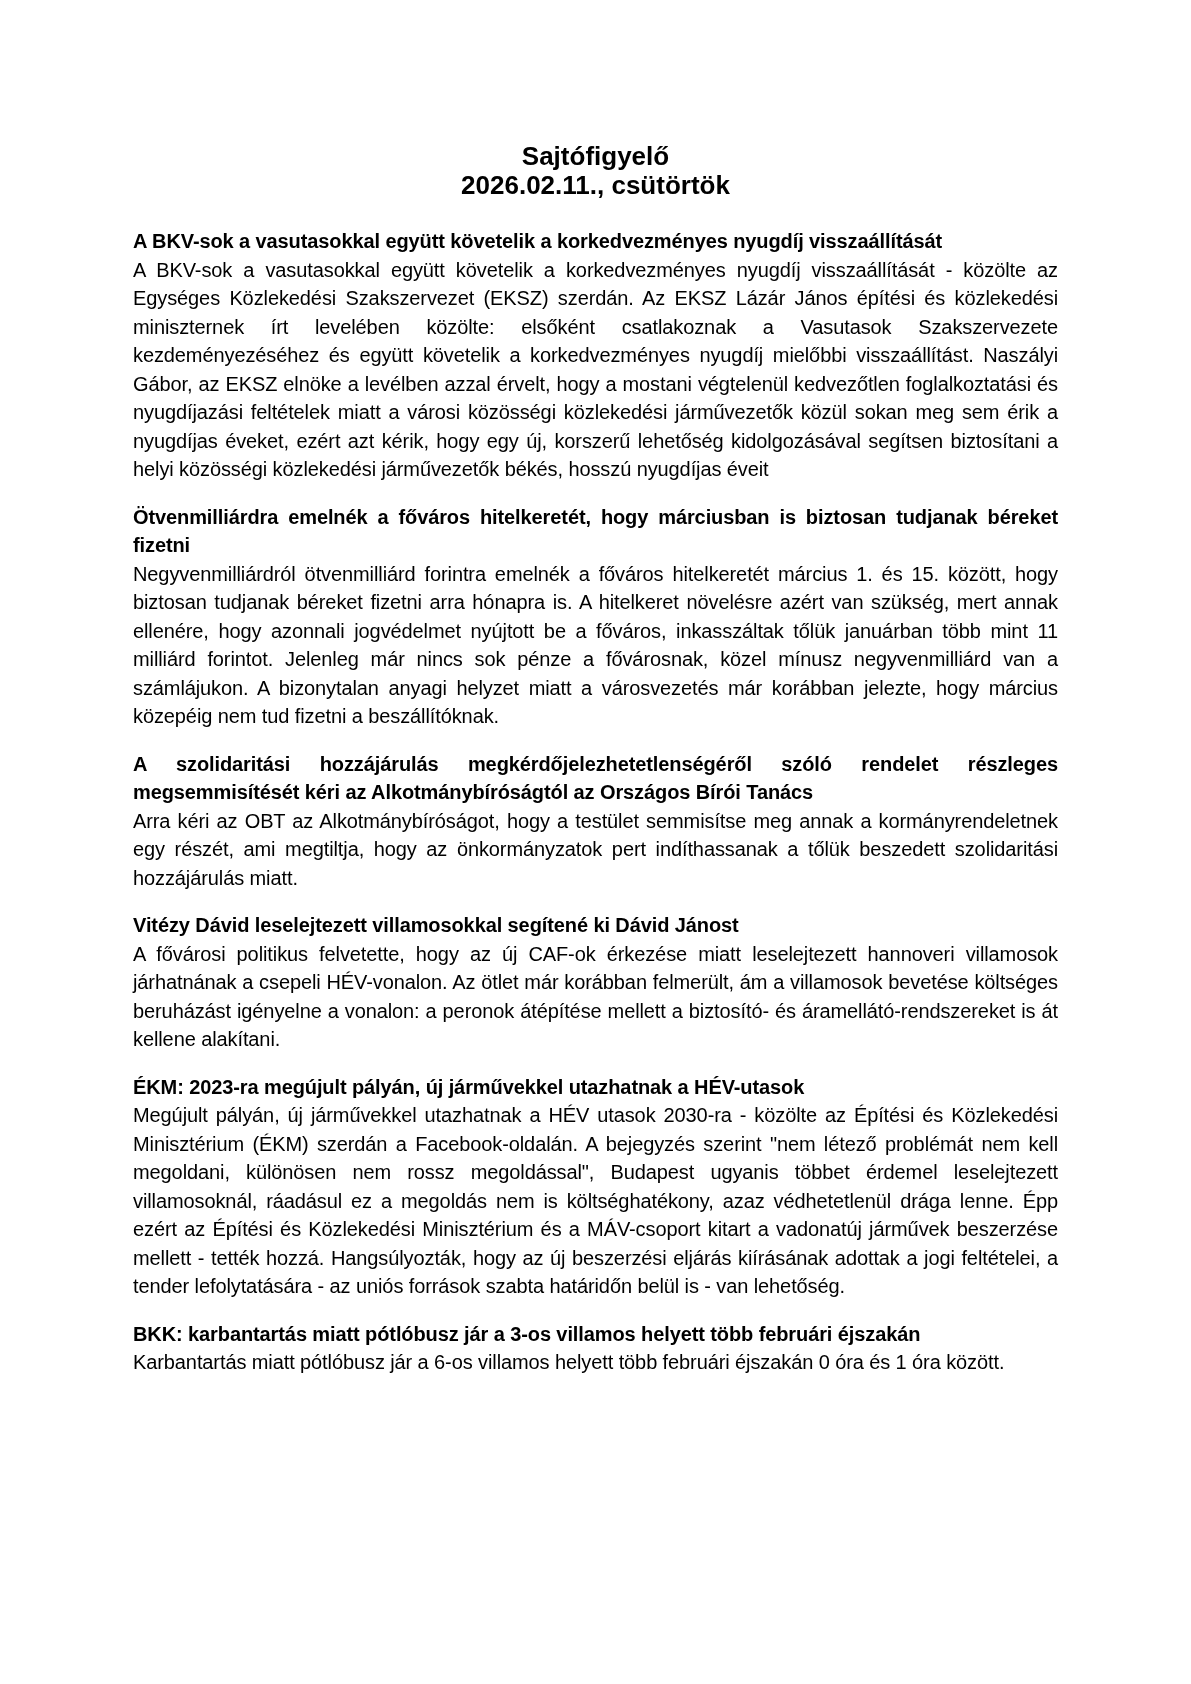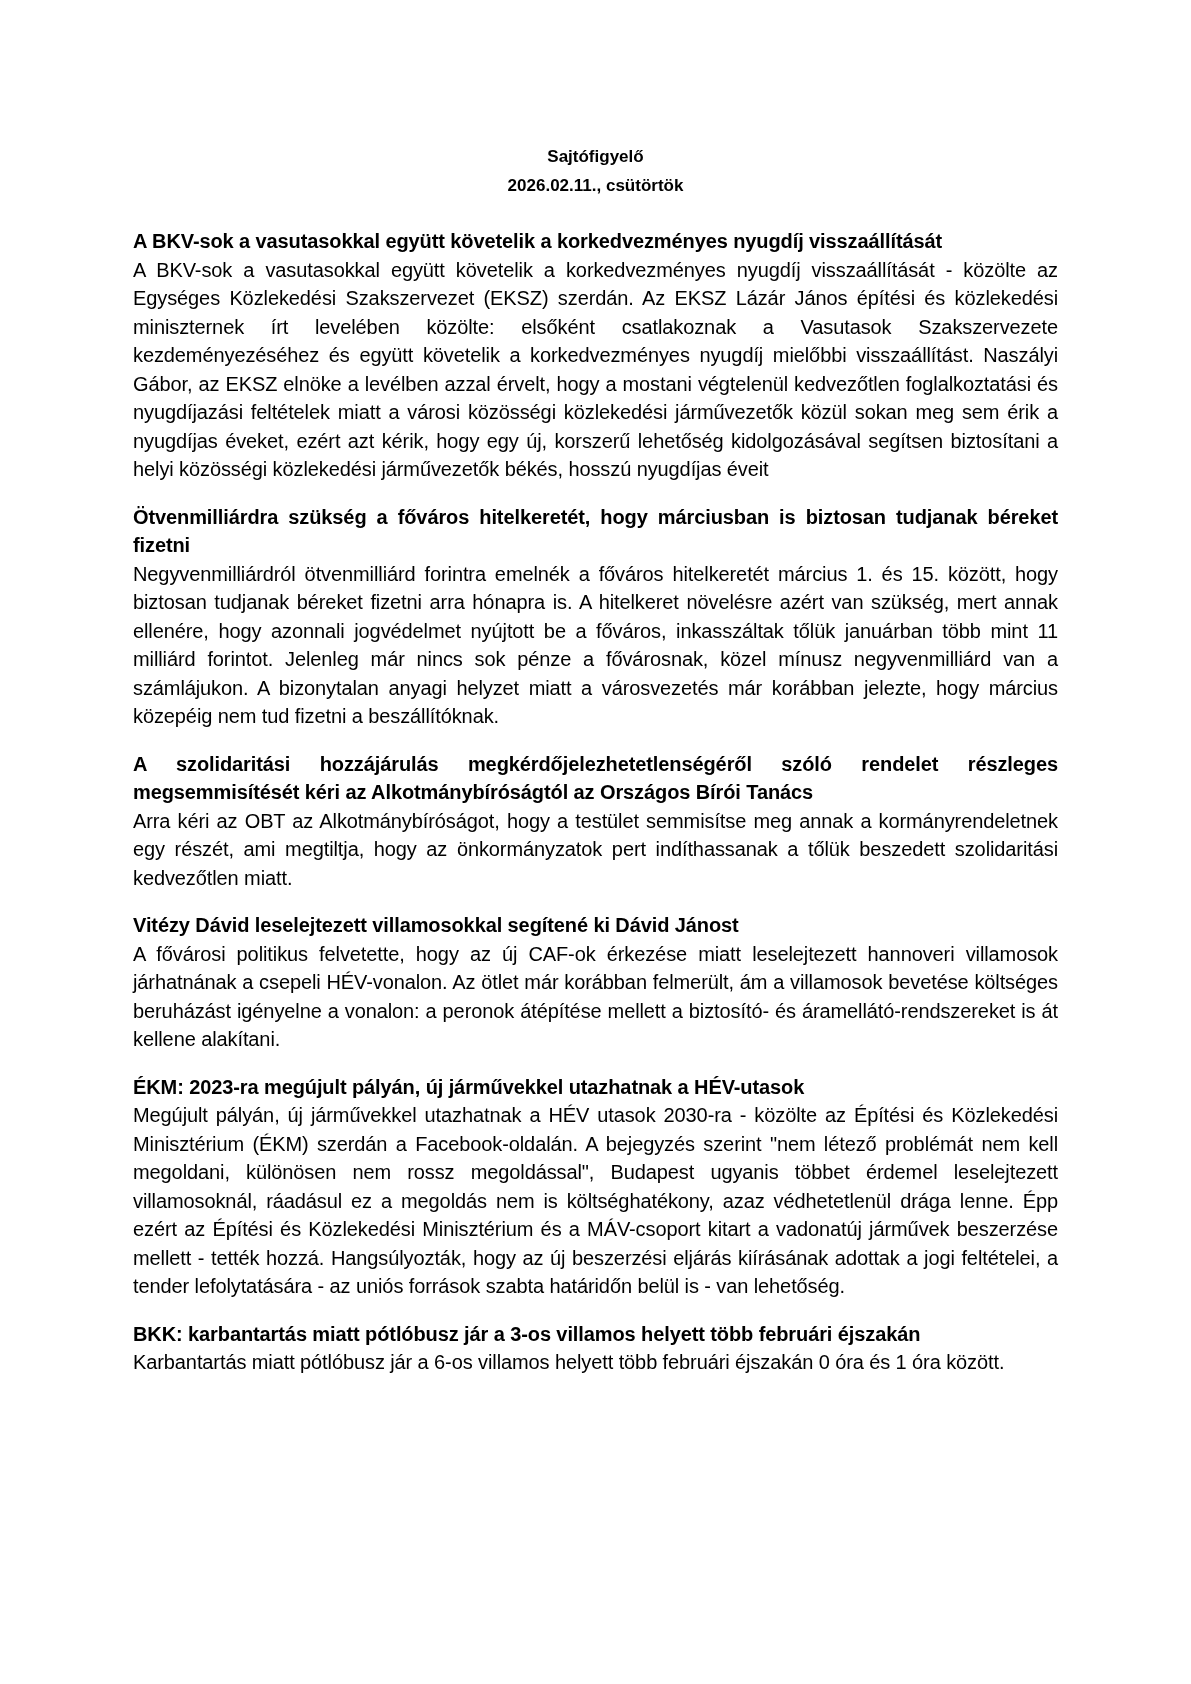--- a/index.html
+++ b/index.html
@@ -11,21 +11,21 @@
     margin: 0 auto;
     background: #ffffff;
     color: #000000;
     font-family: "Liberation Sans", sans-serif;
     padding: 142px 133px 0 133px;
     overflow: hidden;
   }
   .doc-header {
     text-align: center;
     font-weight: 700;
-    font-size: 17px;
+    font-size: 26px;
     line-height: 29px;
     margin-bottom: 27px;
   }
   .news-section { margin-bottom: 19px; }
   .news-section h2 {
     font-size: 20px;
     font-weight: 700;
     line-height: 28.5px;
     letter-spacing: -0.1px;
     text-align: justify;
@@ -49,27 +49,27 @@
   </header>
 
   <main>
 
     <section class="news-section">
       <h2>A BKV-sok a vasutasokkal együtt követelik a korkedvezményes nyugdíj visszaállítását</h2>
       <p>A BKV-sok a vasutasokkal együtt követelik a korkedvezményes nyugdíj visszaállítását - közölte az Egységes Közlekedési Szakszervezet (EKSZ) szerdán. Az EKSZ Lázár János építési és közlekedési miniszternek írt levelében közölte: elsőként csatlakoznak a Vasutasok Szakszervezete kezdeményezéséhez és együtt követelik a korkedvezményes nyugdíj mielőbbi visszaállítást. Naszályi Gábor, az EKSZ elnöke a levélben azzal érvelt, hogy a mostani végtelenül kedvezőtlen foglalkoztatási és nyugdíjazási feltételek miatt a városi közösségi közlekedési járművezetők közül sokan meg sem érik a nyugdíjas éveket, ezért azt kérik, hogy egy új, korszerű lehetőség kidolgozásával segítsen biztosítani a helyi közösségi közlekedési járművezetők békés, hosszú nyugdíjas éveit</p>
     </section>
 
     <section class="news-section">
-      <h2>Ötvenmilliárdra szükség a főváros hitelkeretét, hogy márciusban is biztosan tudjanak béreket fizetni</h2>
+      <h2>Ötvenmilliárdra emelnék a főváros hitelkeretét, hogy márciusban is biztosan tudjanak béreket fizetni</h2>
       <p>Negyvenmilliárdról ötvenmilliárd forintra emelnék a főváros hitelkeretét március 1. és 15. között, hogy biztosan tudjanak béreket fizetni arra hónapra is. A hitelkeret növelésre azért van szükség, mert annak ellenére, hogy azonnali jogvédelmet nyújtott be a főváros, inkasszáltak tőlük januárban több mint 11 milliárd forintot. Jelenleg már nincs sok pénze a fővárosnak, közel mínusz negyvenmilliárd van a számlájukon. A bizonytalan anyagi helyzet miatt a városvezetés már korábban jelezte, hogy március közepéig nem tud fizetni a beszállítóknak.</p>
     </section>
 
     <section class="news-section">
       <h2>A szolidaritási hozzájárulás megkérdőjelezhetetlenségéről szóló rendelet részleges megsemmisítését kéri az Alkotmánybíróságtól az Országos Bírói Tanács</h2>
-      <p>Arra kéri az OBT az Alkotmánybíróságot, hogy a testület semmisítse meg annak a kormányrendeletnek egy részét, ami megtiltja, hogy az önkormányzatok pert indíthassanak a tőlük beszedett szolidaritási kedvezőtlen miatt.</p>
+      <p>Arra kéri az OBT az Alkotmánybíróságot, hogy a testület semmisítse meg annak a kormányrendeletnek egy részét, ami megtiltja, hogy az önkormányzatok pert indíthassanak a tőlük beszedett szolidaritási hozzájárulás miatt.</p>
     </section>
 
     <section class="news-section">
       <h2>Vitézy Dávid leselejtezett villamosokkal segítené ki Dávid Jánost</h2>
       <p>A fővárosi politikus felvetette, hogy az új CAF-ok érkezése miatt leselejtezett hannoveri villamosok járhatnának a csepeli HÉV-vonalon. Az ötlet már korábban felmerült, ám a villamosok bevetése költséges beruházást igényelne a vonalon: a peronok átépítése mellett a biztosító- és áramellátó-rendszereket is át kellene alakítani.</p>
     </section>
 
     <section class="news-section">
       <h2>ÉKM: 2023-ra megújult pályán, új járművekkel utazhatnak a HÉV-utasok</h2>
       <p>Megújult pályán, új járművekkel utazhatnak a HÉV utasok 2030-ra - közölte az Építési és Közlekedési Minisztérium (ÉKM) szerdán a Facebook-oldalán. A bejegyzés szerint "nem létező problémát nem kell megoldani, különösen nem rossz megoldással", Budapest ugyanis többet érdemel leselejtezett villamosoknál, ráadásul ez a megoldás nem is költséghatékony, azaz védhetetlenül drága lenne. Épp ezért az Építési és Közlekedési Minisztérium és a MÁV-csoport kitart a vadonatúj járművek beszerzése mellett - tették hozzá. Hangsúlyozták, hogy az új beszerzési eljárás kiírásának adottak a jogi feltételei, a tender lefolytatására - az uniós források szabta határidőn belül is - van lehetőség.</p>

